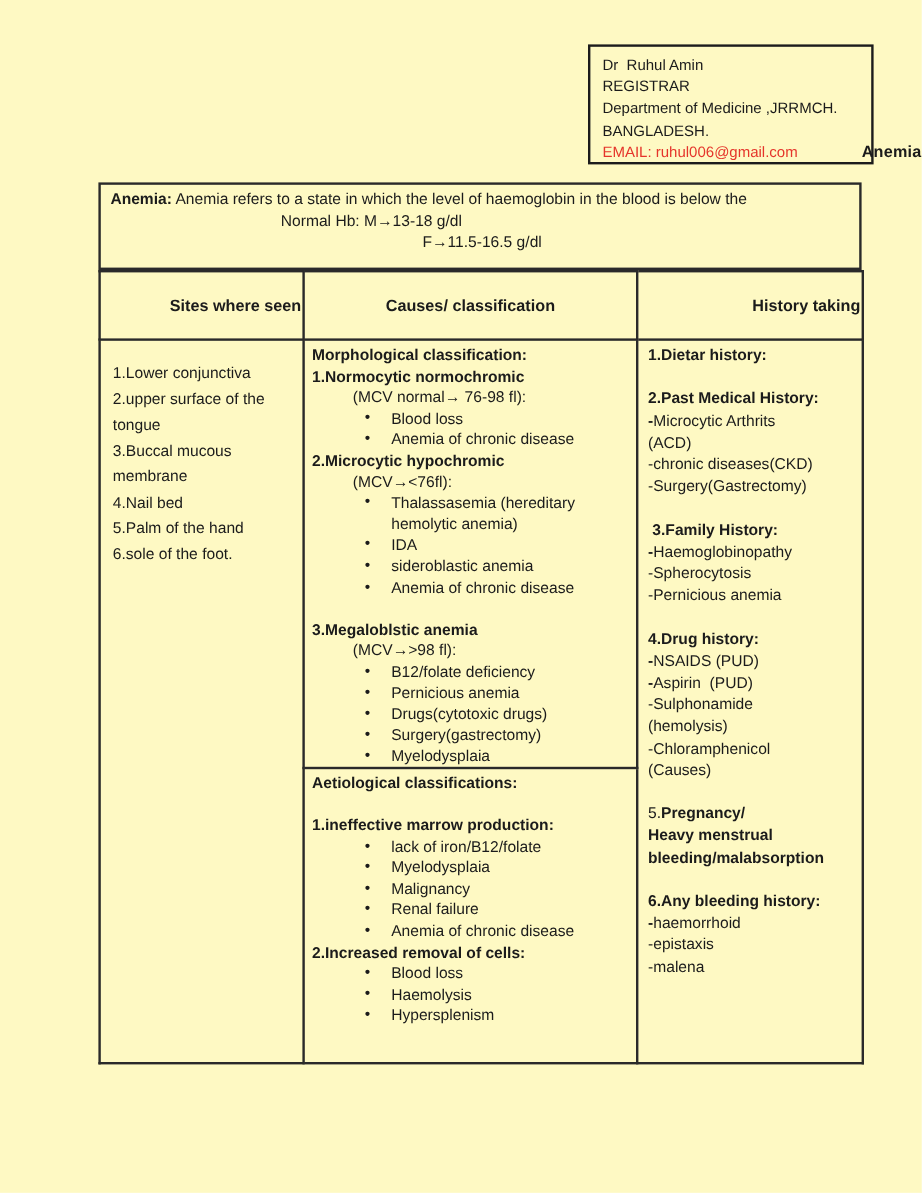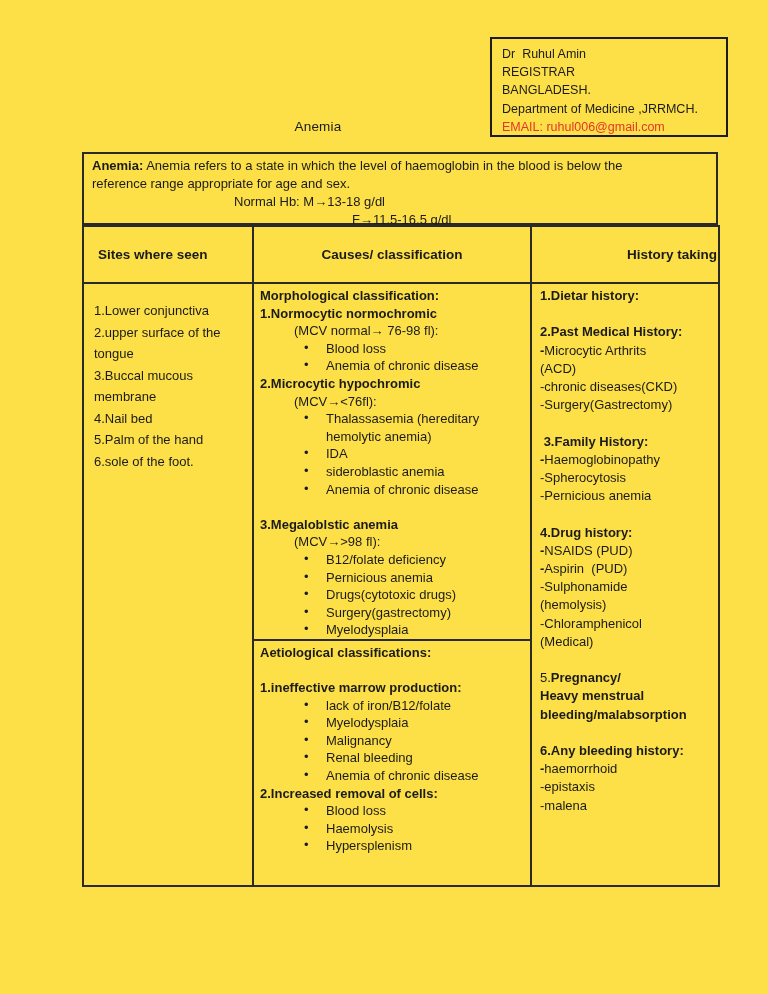--- a/index.html
+++ b/index.html
@@ -1,33 +1,33 @@
 <!DOCTYPE html>
 <html><head>
 <meta charset="utf-8">
 <style>
   html,body{margin:0;padding:0;}
   body{
     width:768px;height:994px;background:#ffffff;
     font-family:"Liberation Sans","DejaVu Sans",sans-serif;
     color:#1b1b1b;
   }
-  .canvas{position:relative;width:768px;height:994px;overflow:hidden;background:#fde047;}
+  .canvas{position:relative;width:768px;height:994px;overflow:hidden;background:#fef9c3;}
 
   
   .contact-card{
     position:absolute;left:490px;top:37px;width:238px;height:100px;
     border:2px solid #1c1c1c;box-sizing:border-box;
     padding:6px 10px;font-size:12.5px;line-height:18.2px;
   }
 
   
   .doc-title{
-    position:absolute;left:0;top:119px;width:636px;text-align:center;
-    font-size:13.5px;font-weight:400;letter-spacing:.2px;
+    position:absolute;left:0;top:119px;width:768px;text-align:right;
+    font-size:13.5px;font-weight:700;letter-spacing:.2px;
   }
 
   
   .definition-box{
     position:absolute;left:82px;top:152px;width:636px;height:73px;
     border:2px solid #2a2a2a;box-sizing:border-box;
     padding:3px 8px;font-size:13px;line-height:18px;
   }
   .def-line{white-space:pre-wrap;}
   .def-indent1{padding-left:142px;}
@@ -41,21 +41,21 @@
   }
   .main-table col.c1{width:170px;}
   .main-table col.c2{width:278px;}
   .main-table col.c3{width:188px;}
   .main-table th,.main-table td{
     border:2px solid #2a2a2a;vertical-align:top;box-sizing:border-box;
   }
   .main-table th{
     height:57px;vertical-align:middle;font-size:13.5px;font-weight:700;
   }
-  th.h1{text-align:left;padding-left:14px;margin-left:22px;}
+  th.h1{text-align:right;padding-left:14px;margin-left:22px;}
   th.h2{text-align:center;}
   th.h3{text-align:right;padding-left:9px;}
 
   .cell-sites{padding:16px 8px 0 10px;line-height:21.5px;}
   .cell-causes{padding:3px 6px 0 6px;line-height:17.6px;}
   .cell-causes-morph{height:348px;}
   .cell-causes-aetio{height:246px;}
   .cell-history{padding:3px 4px 0 8px;line-height:18.2px;margin-left:28px;}
 
   .line{white-space:pre-wrap;}
@@ -65,30 +65,29 @@
   .line.u .dot{position:absolute;left:44px;top:-1px;}
 </style>
 </head>
 <body>
 
 <div class="canvas">
 
   <div class="contact-card">
       <div class="line r">Dr  Ruhul Amin</div>
       <div class="line r">REGISTRAR</div>
+      <div class="line r">Department of Medicine ,JRRMCH.</div>
       <div class="line r">BANGLADESH.</div>
-      <div class="line r">Department of Medicine ,JRRMCH.</div>
       <div class="line r" style="color: rgb(229, 53, 43);">EMAIL: ruhul006@gmail.com</div>
     </div>
 
   <div class="doc-title">Anemia</div>
 
   <div class="definition-box">
     <div class="def-line"><span class="bold">Anemia:</span><span> Anemia refers to a state in which the level of haemoglobin in the blood is below the</span></div>
-    <div class="def-line">reference range appropriate for age and sex.</div>
     <div class="def-line def-indent1">Normal Hb: M→13-18 g/dl</div>
     <div class="def-line def-indent2">F→11.5-16.5 g/dl</div>
   </div>
 
   <table class="main-table">
     <colgroup>
         <col class="c1">
         <col class="c2">
         <col class="c3">
       </colgroup>
@@ -143,41 +142,41 @@
             <div class="line bd"><span class="bold">-</span><span>Haemoglobinopathy</span></div>
             <div class="line d"><span>-</span><span>Spherocytosis</span></div>
             <div class="line d"><span>-</span><span>Pernicious anemia</span></div>
             <div class="line blank">&nbsp;</div>
             <div class="line b">4.Drug history:</div>
             <div class="line bd"><span class="bold">-</span><span>NSAIDS (PUD)</span></div>
             <div class="line bd"><span class="bold">-</span><span>Aspirin  (PUD)</span></div>
             <div class="line d"><span>-</span><span>Sulphonamide</span></div>
             <div class="line r">(hemolysis)</div>
             <div class="line d"><span>-</span><span>Chloramphenicol</span></div>
-            <div class="line r">(Medical)</div>
+            <div class="line r">(Causes)</div>
             <div class="line blank">&nbsp;</div>
             <div class="line mixed"><span>5.</span><span class="bold">Pregnancy/</span></div>
             <div class="line b">Heavy menstrual</div>
             <div class="line b">bleeding/malabsorption</div>
             <div class="line blank">&nbsp;</div>
             <div class="line b">6.Any bleeding history:</div>
             <div class="line bd"><span class="bold">-</span><span>haemorrhoid</span></div>
             <div class="line d"><span>-</span><span>epistaxis</span></div>
             <div class="line d"><span>-</span><span>malena</span></div>
           </td>
       </tr>
       <tr>
         <td class="cell-causes cell-causes-aetio">
             <div class="line b">Aetiological classifications:</div>
             <div class="line blank">&nbsp;</div>
             <div class="line b">1.ineffective marrow production:</div>
             <div class="line u"><span class="dot">•</span><span>lack of iron/B12/folate</span></div>
             <div class="line u"><span class="dot">•</span><span>Myelodysplaia</span></div>
             <div class="line u"><span class="dot">•</span><span>Malignancy</span></div>
-            <div class="line u"><span class="dot">•</span><span>Renal bleeding</span></div>
+            <div class="line u"><span class="dot">•</span><span>Renal failure</span></div>
             <div class="line u"><span class="dot">•</span><span>Anemia of chronic disease</span></div>
             <div class="line b">2.Increased removal of cells:</div>
             <div class="line u"><span class="dot">•</span><span>Blood loss</span></div>
             <div class="line u"><span class="dot">•</span><span>Haemolysis</span></div>
             <div class="line u"><span class="dot">•</span><span>Hypersplenism</span></div>
           </td>
       </tr>
     </tbody>
   </table>
 

